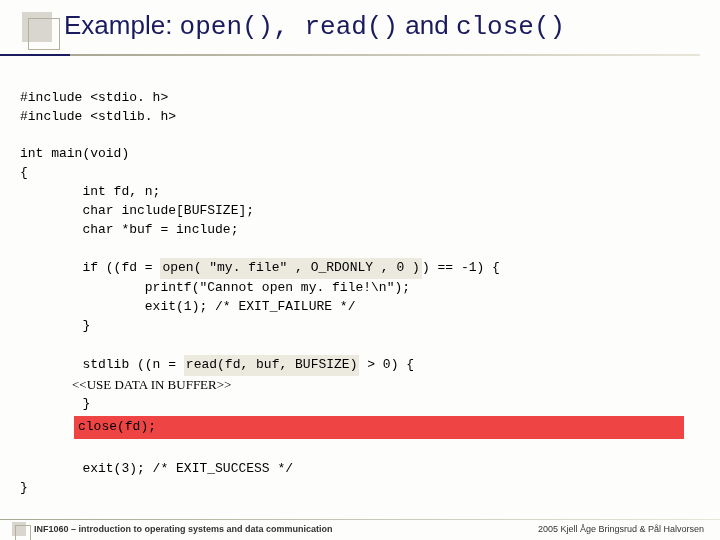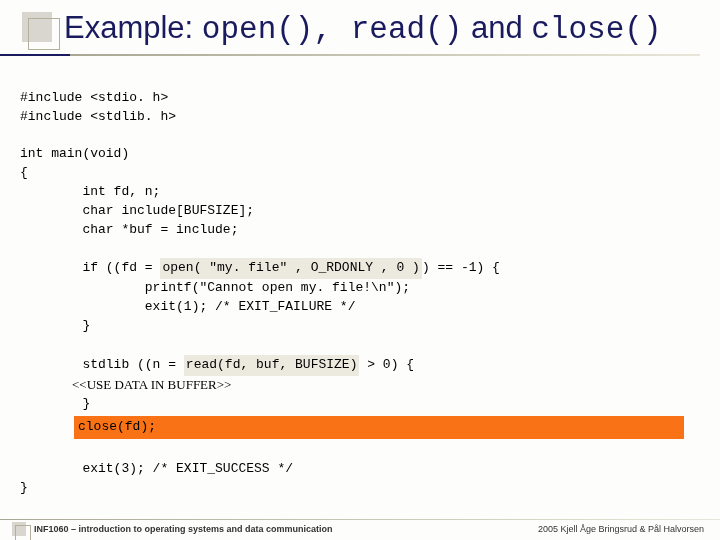--- a/index.html
+++ b/index.html
@@ -29,21 +29,21 @@
     content: "";
     position: absolute;
     left: 6px;
     top: 6px;
     width: 30px;
     height: 30px;
     border: 1px solid #b4b09e;
     background: transparent;
   }
   .title-text {
-    font-size: 31px;
+    font-size: 26px;
     color: #1a1a5e;
     font-weight: normal;
   }
   .title-text .mono { font-family: "Courier New", monospace; }
   .title-underline {
     position: absolute;
     left: 0;
     bottom: 4px;
     height: 2px;
     width: 700px;
@@ -56,21 +56,21 @@
     line-height: 1.45;
     color: #000;
     white-space: pre;
   }
   .hl {
     background: #eceadf;
     display: inline-block;
     padding: 1px 2px;
   }
   .hlblock {
-    background: #f97316;
+    background: #ef4444;
     display: block;
     padding: 2px 4px;
     margin: 2px 0;
     width: 610px;
     margin-left: 54px;
   }
   .footer {
     position: absolute;
     left: 0;
     bottom: 6px;

